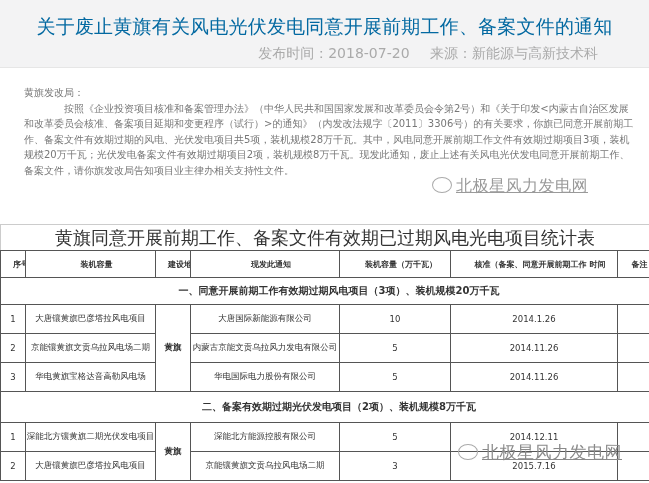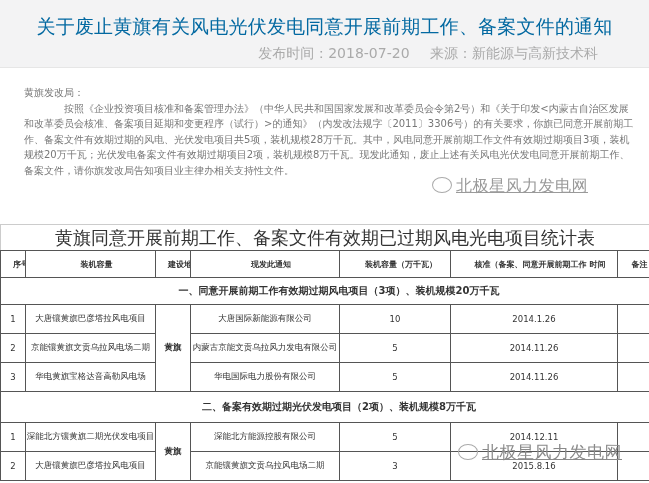--- a/index.html
+++ b/index.html
@@ -103,21 +103,21 @@
     <td>深能北方能源控股有限公司</td>
     <td>5</td>
     <td>2014.12.11</td>
     <td></td>
   </tr>
   <tr class="row">
     <td>2</td>
     <td>大唐镶黄旗巴彦塔拉风电项目</td>
     <td>京能镶黄旗文贡乌拉风电场二期</td>
     <td>3</td>
-    <td>2015.8.16</td>
+    <td>2015.7.16</td>
     <td></td>
   </tr>
 </tbody>
   </table>
 
 <div class="watermark" style="left:458px; top:441px; font-size:17px; color:#8a8a8a;">
   <span class="wm-icon"></span><span>北极星风力发电网</span>
 </div>
 
 </body></html>

